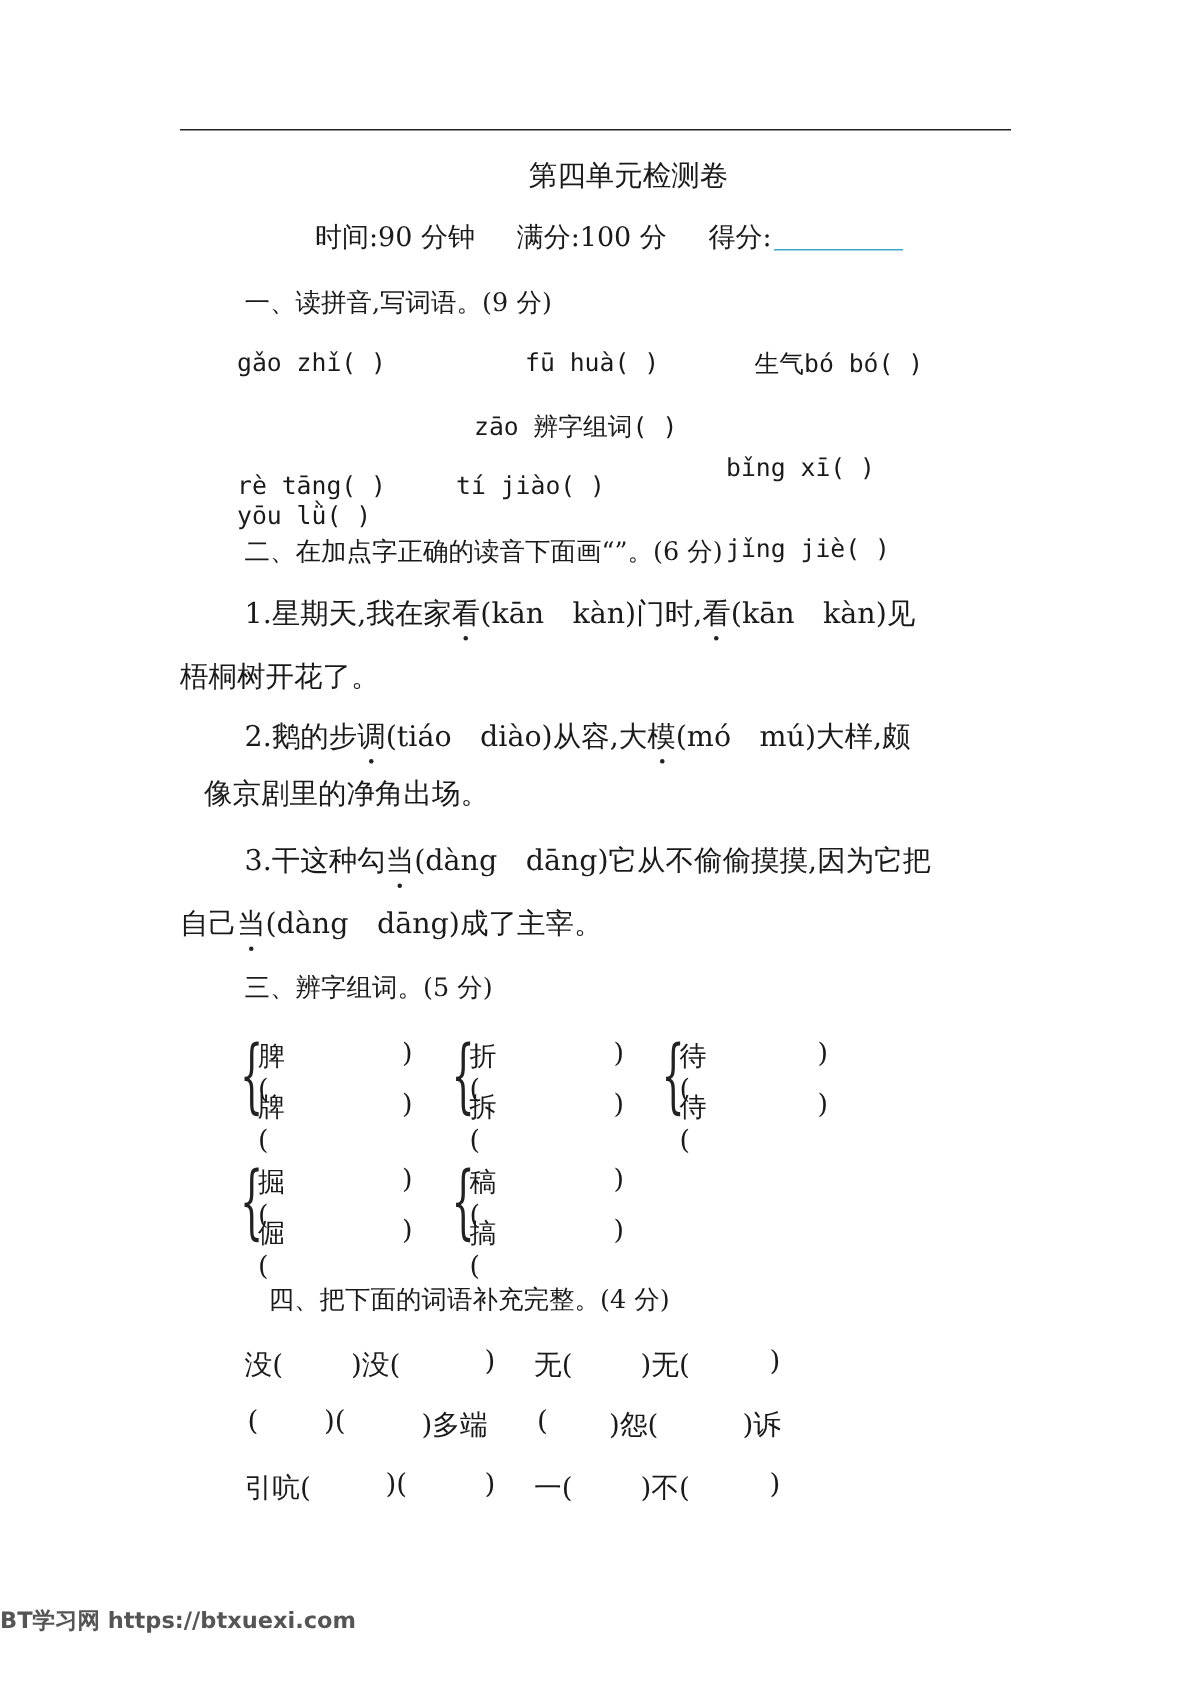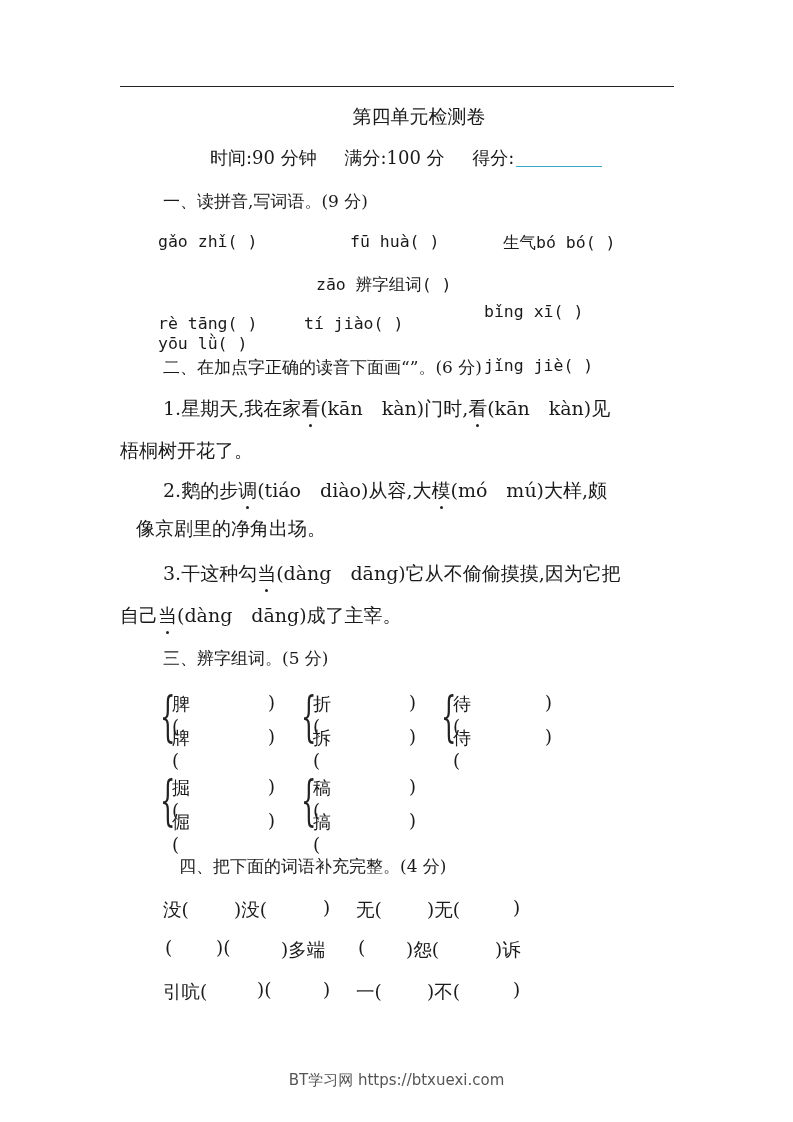--- a/index.html
+++ b/index.html
@@ -19,21 +19,21 @@
     .py .item { position: absolute; }
     .para { font-size: 19px; }
     .dot { position: relative; display: inline-block; }
     .dot::after { content: ""; position: absolute; left: 50%; bottom: -5px; width: 3px; height: 3px; margin-left: -1.5px; background: #222; border-radius: 50%; }
     .pair { position: absolute; font-size: 18px; }
     .brace { position: absolute; left: 0; top: -2px; font-size: 54px; line-height: 54px; transform: scaleX(0.45); transform-origin: left; font-family: "DejaVu Serif", serif; color: #222; }
     .pair .row { position: absolute; left: 12px; }
     .pair .rp { position: absolute; }
     .fill { font-size: 18.5px; }
     .fill span { position: absolute; }
-    .footer { left: 0; width: 793px; text-align: center; top: 1071px; font-size: 15px; color: #555; font-family: "DejaVu Sans", "Liberation Sans", sans-serif; }
+    .footer { left: 0; width: 793px; top: 1071px; font-size: 15px; color: #555; font-family: "DejaVu Sans", "Liberation Sans", sans-serif; font-weight: bold; }
   </style>
 </head>
 <body>
 
 <div class="top-rule"></div>
 
 <div class="abs title">第四单元检测卷</div>
 
 <div class="abs meta">
   <span>时间:90 分钟</span><span class="gap"></span>

